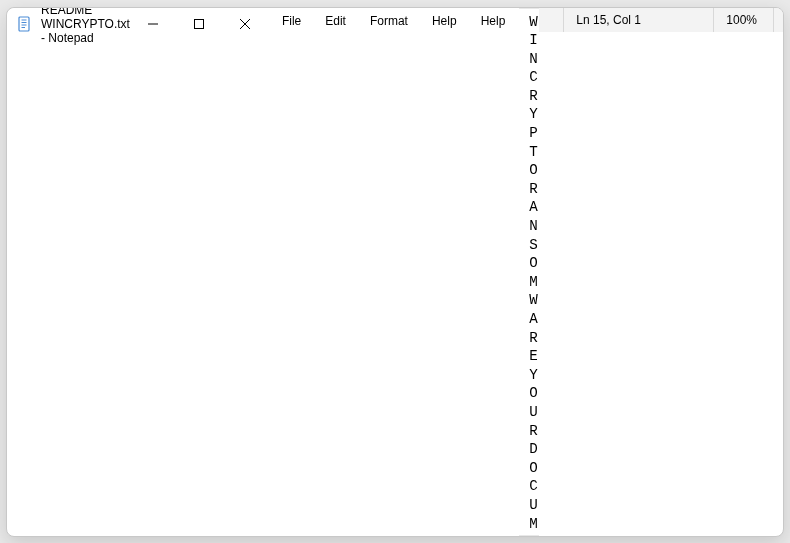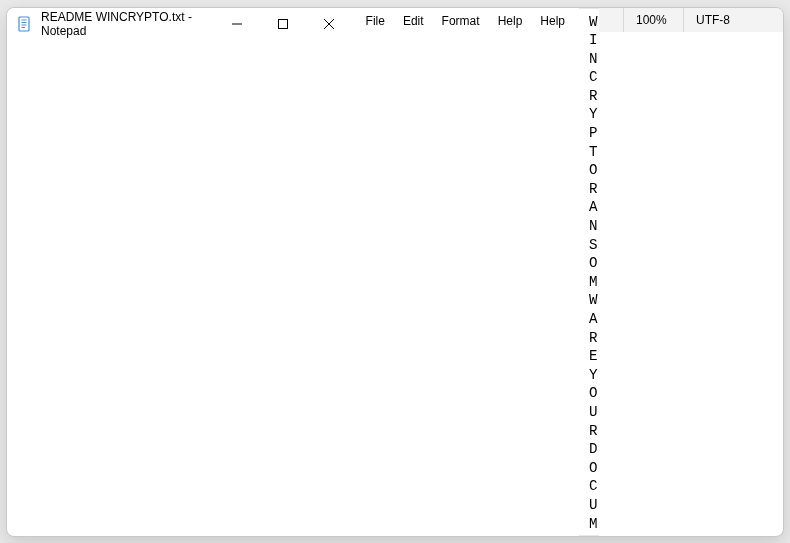--- a/index.html
+++ b/index.html
@@ -57,21 +57,21 @@
       justify-content: center;
       font-size: 10px;
       color: #000;
     }
     .wbtn svg { width: 10px; height: 10px; }
     .menubar {
       height: 26px;
       display: flex;
       align-items: center;
       padding: 0 6px;
-      gap: 2px;
+      gap: 8px;
       background: #fff;
       font-size: 12px;
     }
     .menubar .menu-item {
       padding: 2px 8px;
       border-radius: 3px;
       color: #000;
     }
     .text-area {
       flex: 1;
@@ -161,16 +161,17 @@
 1. DOWNLOAD 'TOR BROWSER' FROM 'HTTPS://TORPROJECT.ORG' AND INSTALL IT.
 
 2. IN THE 'TOR BROWSER' OPEN YOUR PERSONAL PAGE HERE.
 HTTPS://WINCRYPTO23XA93KU9234XN.ONION/7U2D-23MA-0M8C-M2AS
 
 NOTE! THIS PAGE IS AVAILABLE VIA 'TOR BROWSER' ONLY.
       FILE RECOVERY IS IMPOSSIBLE WHEN ANTI-VIRUS IS ACTIVATED AND THIS SOFTWARE IS TERMINATED!</div>
 
   <div class="statusbar">
     <div class="status-cell first status-spacer"></div>
+    <div class="status-cell" style="width:150px">Ln 15, Col 1</div>
     <div class="status-cell" style="width:60px">100%</div>
     <div class="status-cell" style="width:100px">UTF-8</div>
   </div>
 </div>
 
 </body></html>

